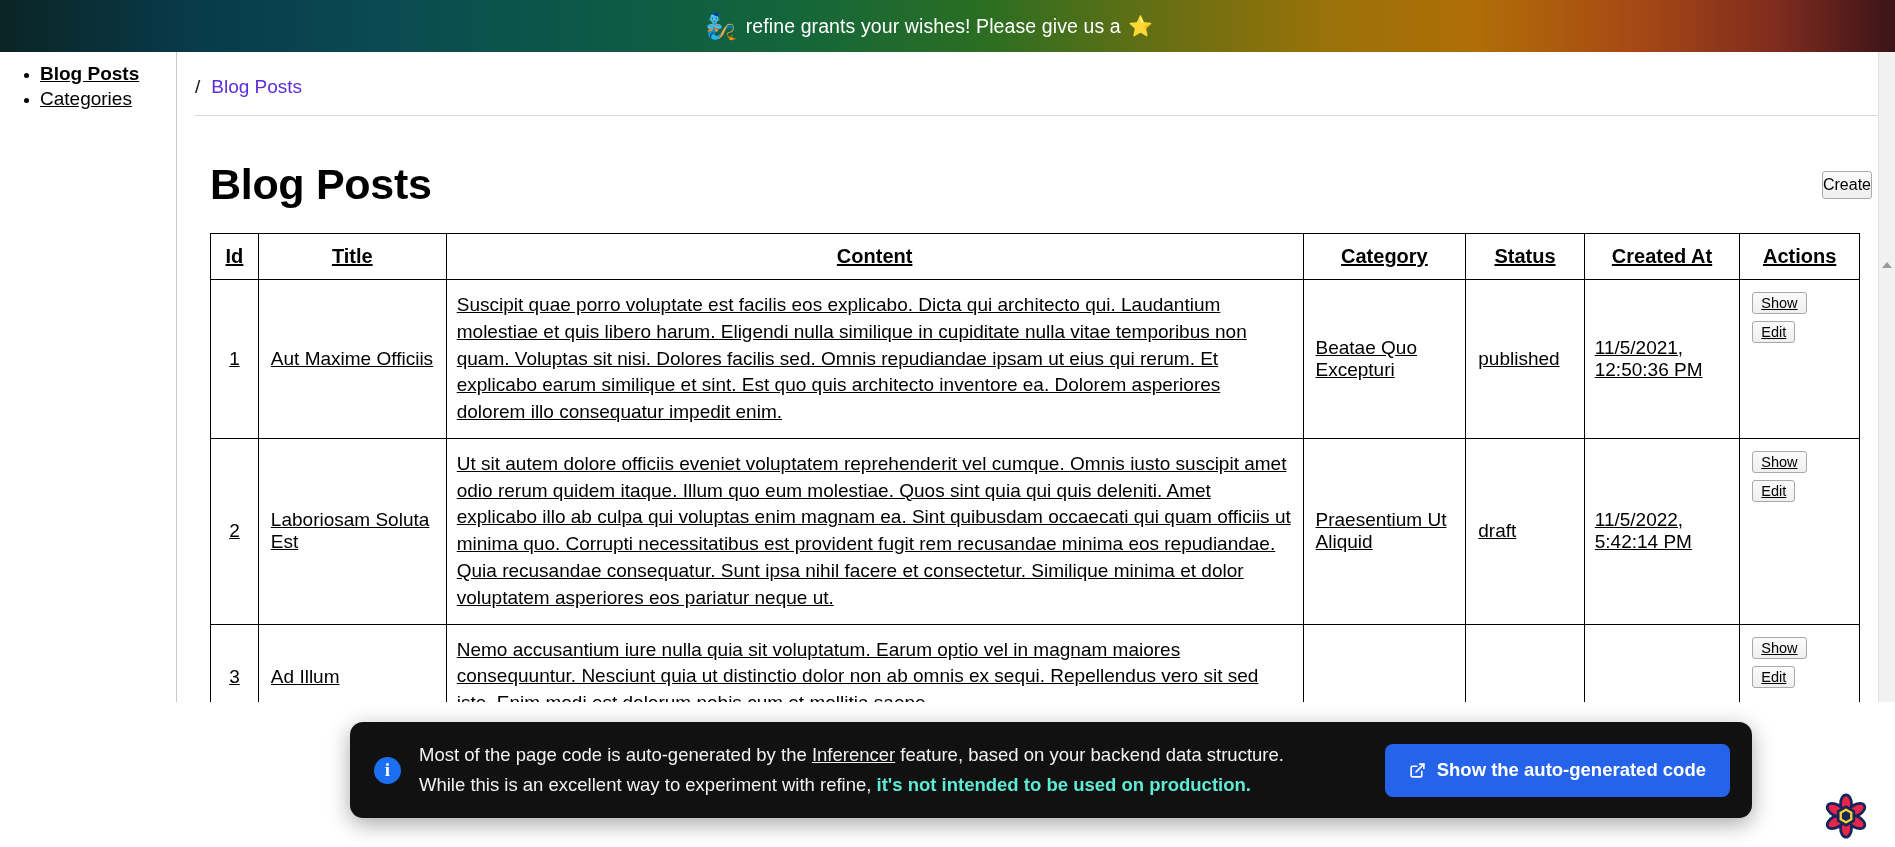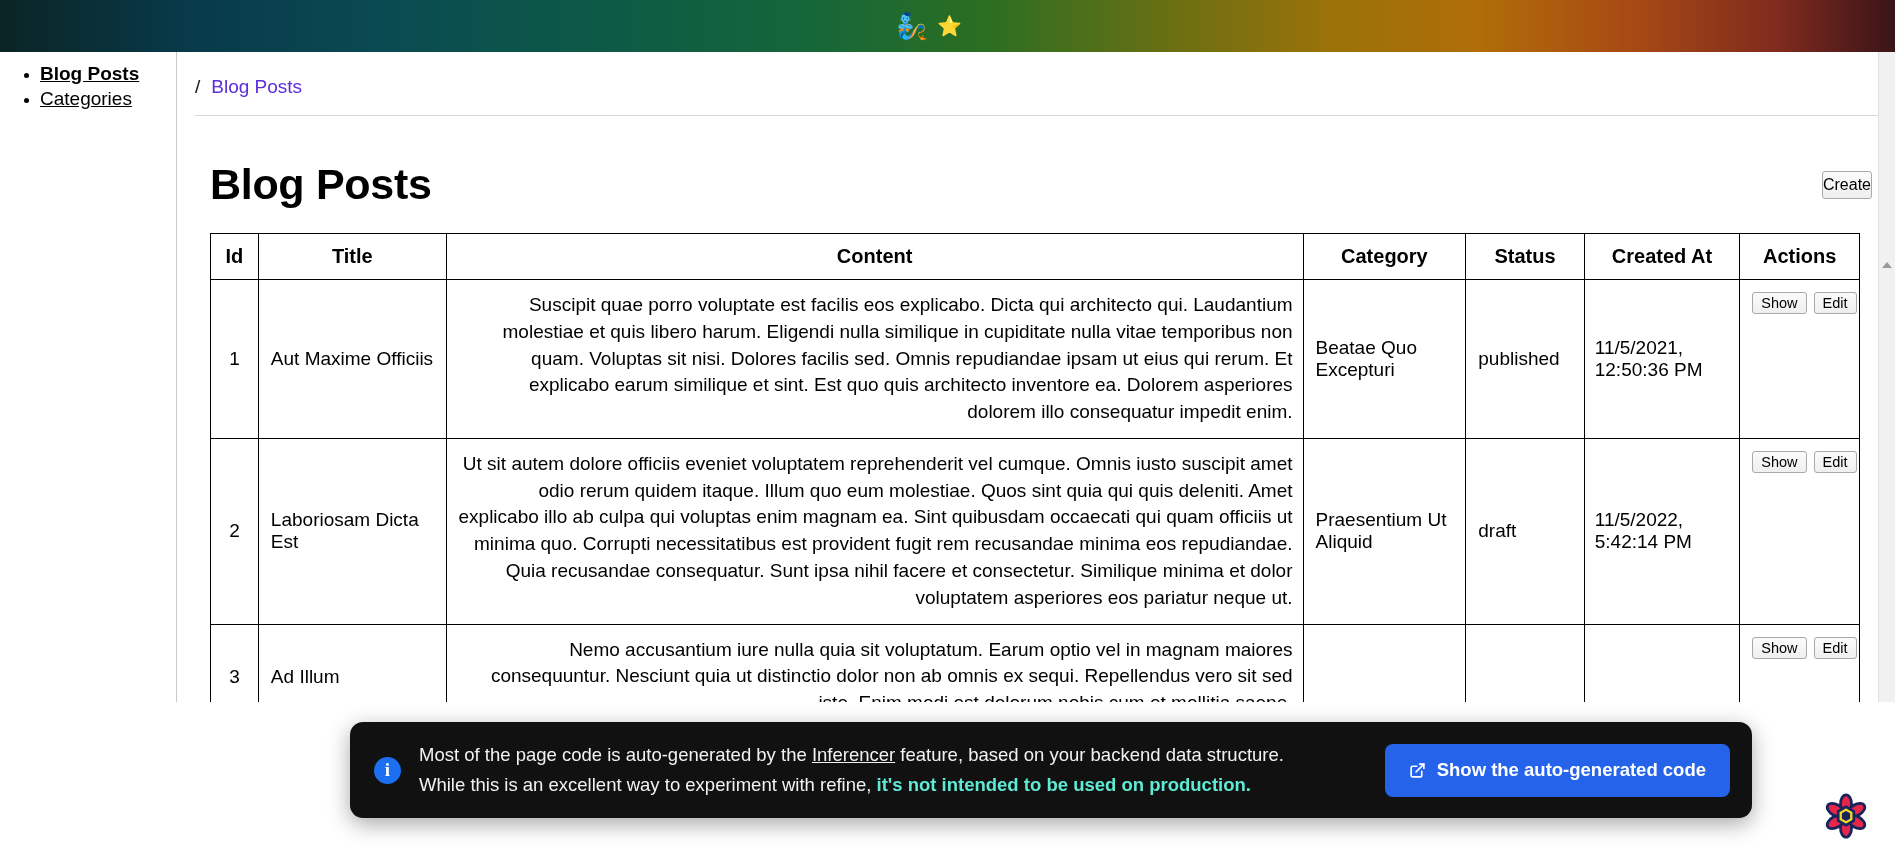--- a/index.html
+++ b/index.html
@@ -163,48 +163,50 @@
   
   .table-scroll {
     margin-top: 24px;
     position: relative;
   }
   table.data {
     border-collapse: collapse;
     width: 1650px;
     table-layout: fixed;
     font-family: "Liberation Sans", sans-serif;
+    text-decoration: underline;
   }
   table.data th, table.data td {
     border: 1px solid #000;
     padding: 10px 9px;
     font-size: 19px;
     color: #000;
     vertical-align: middle;
   }
   table.data th {
     text-align: center;
     font-weight: bold;
     font-size: 20px;
     padding: 11px 6px;
   }
   table.data td.c-content {
-    text-align: right;
+    text-align: left;
     line-height: 1.41;
     vertical-align: middle;
     padding: 12px 10px;
   }
   table.data td.c-id { text-align: center; }
   table.data td.c-title,
   table.data td.c-category { text-align: left; padding-left: 12px; }
   table.data td.c-status { text-align: left; padding-left: 12px; }
   table.data td.c-created { text-align: left; padding-left: 10px; }
   table.data td.c-actions { text-align: left; padding-left: 12px; vertical-align: top; }
   .action-stack {
     display: flex;
+    flex-direction: column;
     align-items: flex-start;
     gap: 7px;
     padding-top: 2px;
   }
 
   
   col.w-id       { width: 40px; }
   col.w-title    { width: 157px; }
   col.w-content  { width: 716px; }
   col.w-category { width: 136px; }
@@ -305,20 +307,21 @@
     height: 46px;
     cursor: pointer;
   }
 </style>
 </head>
 <body>
 
 <div class="banner">
   <div class="banner-inner">
     <span class="emoji">🧞</span>
+    <span class="banner-text">refine grants your wishes! Please give us a</span>
     <span class="emoji emoji-star">⭐</span>
   </div>
 </div>
 
 <div class="page">
 
   <nav class="sidebar">
     <ul>
       <li>
         <a class="nav-link active">Blog Posts</a>
@@ -378,21 +381,21 @@
               <td class="c-actions">
                 <div class="action-stack">
                   <button class="btn-native btn-small">Show</button>
                   <button class="btn-native btn-small">Edit</button>
                 </div>
               </td>
             </tr>
 
             <tr>
               <td class="c-id">2</td>
-              <td class="c-title">Laboriosam Dicta Est</td>
+              <td class="c-title">Laboriosam Soluta Est</td>
               <td class="c-content">Ut sit autem dolore officiis eveniet voluptatem reprehenderit vel cumque. Omnis iusto suscipit amet odio rerum quidem itaque. Illum quo eum molestiae. Quos sint quia qui quis deleniti. Amet explicabo illo ab culpa qui voluptas enim magnam ea. Sint quibusdam occaecati qui quam officiis ut minima quo. Corrupti necessitatibus est provident fugit rem recusandae minima eos repudiandae. Quia recusandae consequatur. Sunt ipsa nihil facere et consectetur. Similique minima et dolor voluptatem asperiores eos pariatur neque ut.</td>
               <td class="c-category">Praesentium Ut Aliquid</td>
               <td class="c-status">draft</td>
               <td class="c-created">11/5/2022, 5:42:14 PM</td>
               <td class="c-actions">
                 <div class="action-stack">
                   <button class="btn-native btn-small">Show</button>
                   <button class="btn-native btn-small">Edit</button>
                 </div>
               </td>

